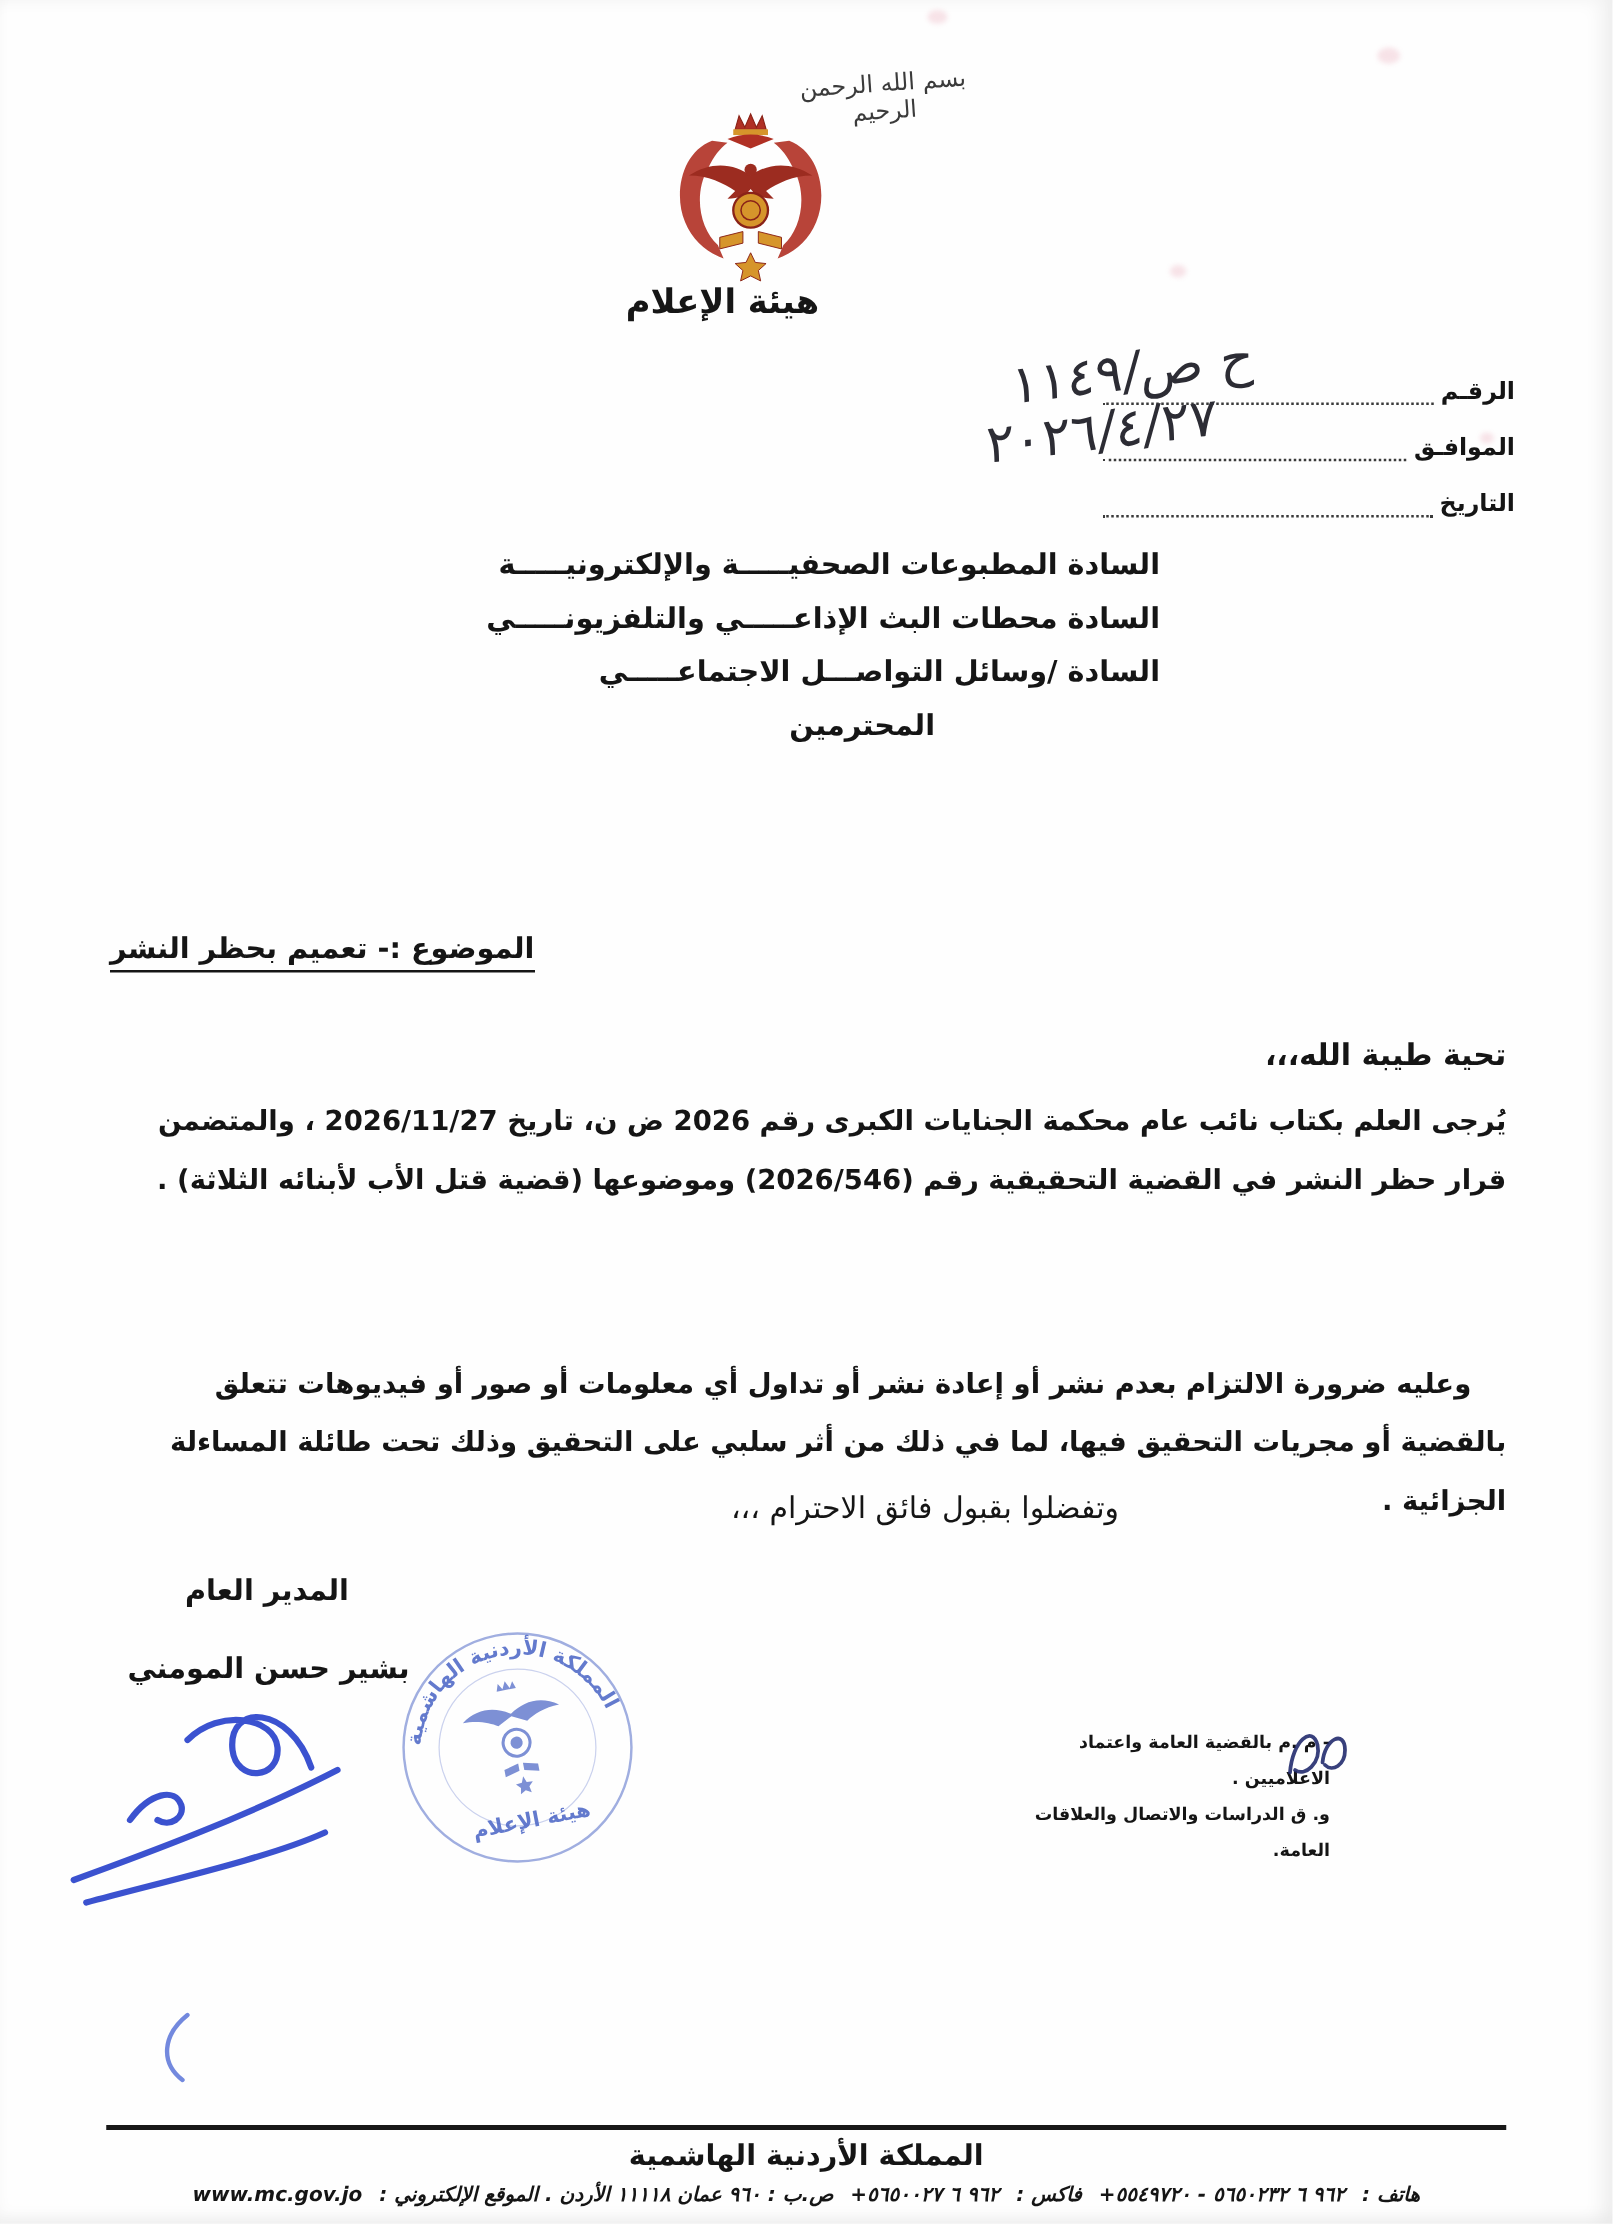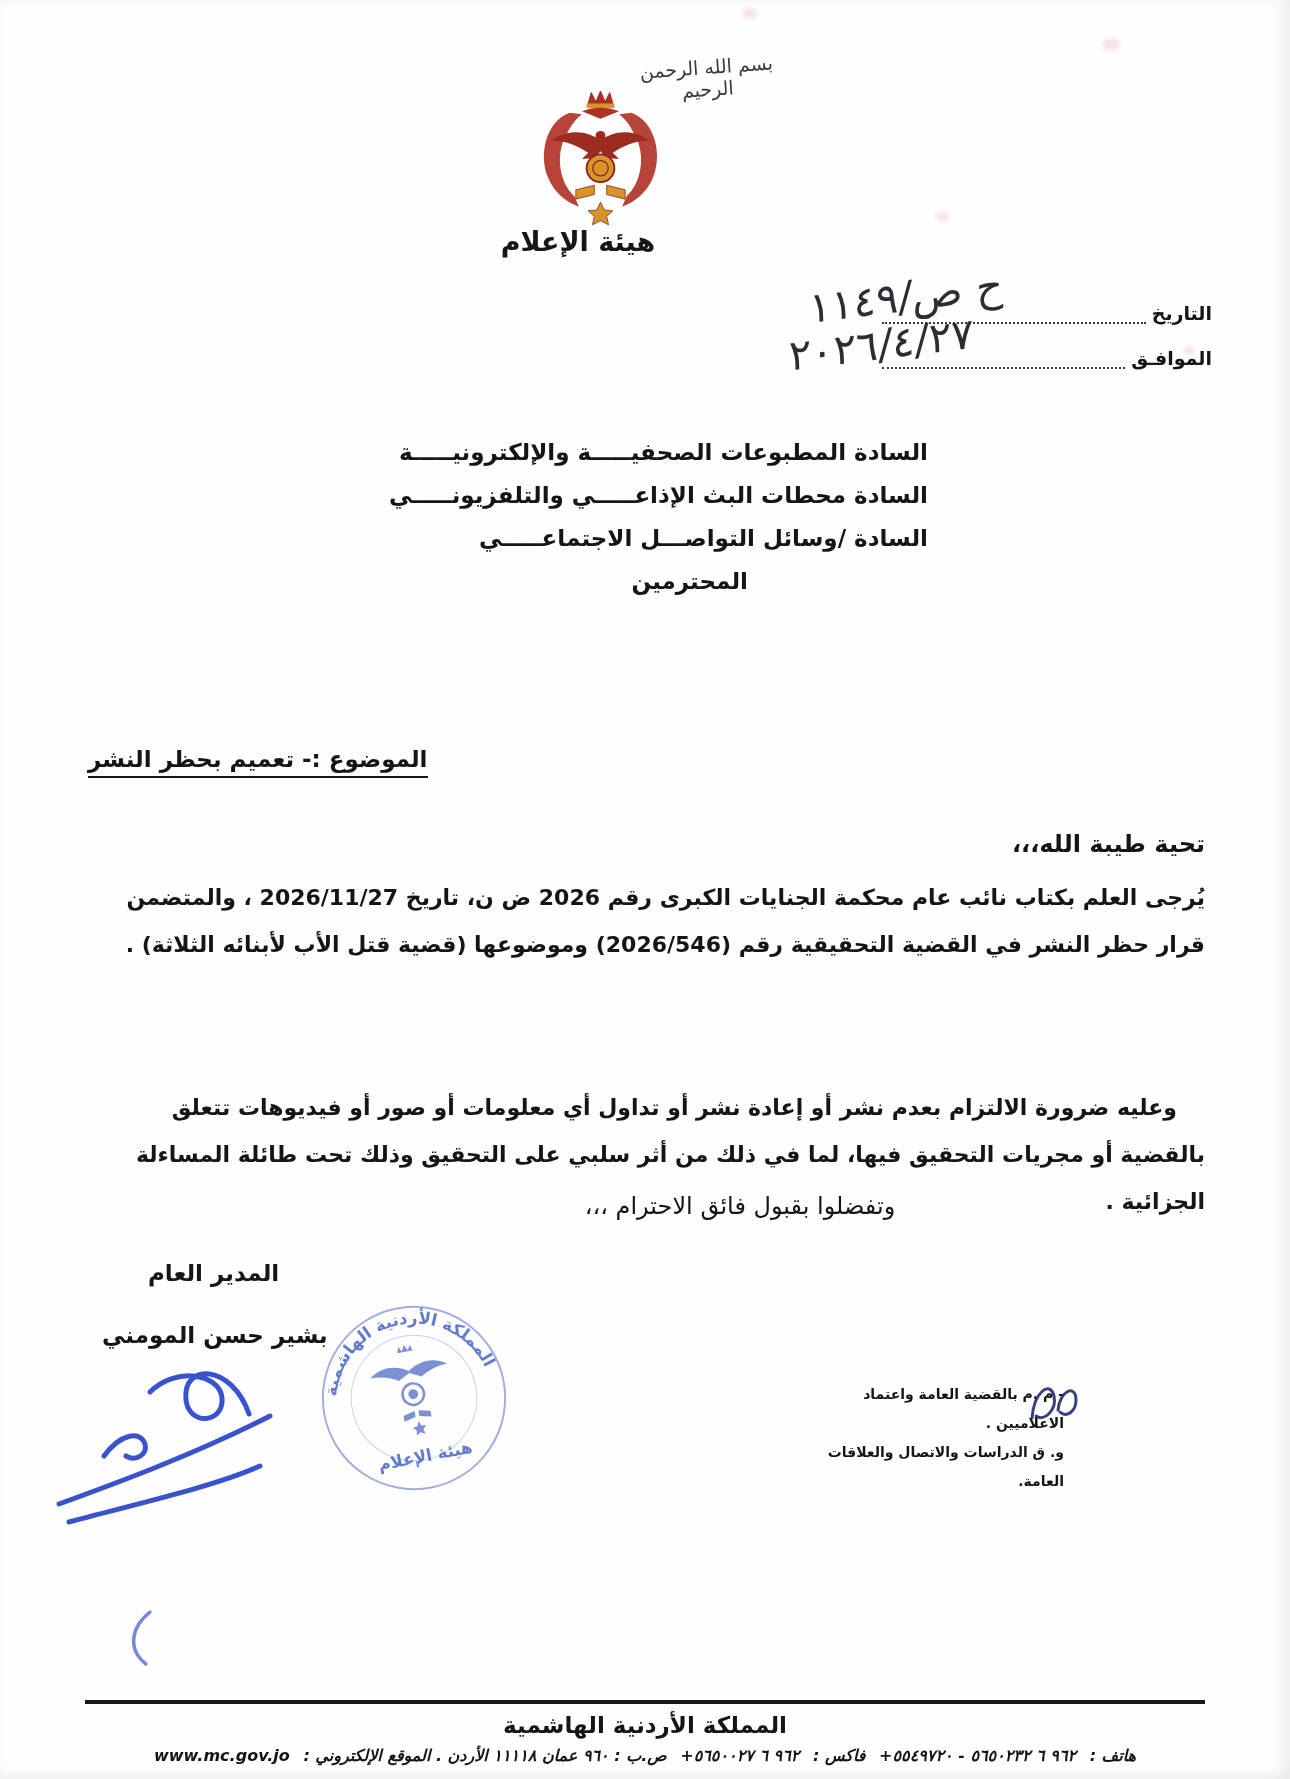--- a/index.html
+++ b/index.html
@@ -111,25 +111,29 @@
       <path d="M34 66 L46 63 L46 69 L34 72 Z" fill="#d6952b" stroke="#8a2318" stroke-width="0.5"></path>
       <path d="M66 66 L54 63 L54 69 L66 72 Z" fill="#d6952b" stroke="#8a2318" stroke-width="0.5"></path>
       <path d="M50 74 L52.4 79 L58 79.6 L54 83.2 L55.2 88.6 L50 86 L44.8 88.6 L46 83.2 L42 79.6 L47.6 79 Z" fill="#d6952b" stroke="#8a2318" stroke-width="0.5"></path>
     </svg>
   </div>
 
   <div class="abs authority rtl">هيئة الإعلام</div>
 
   <div class="abs ref-block">
     <div class="ref-row">
-      <span class="ref-label rtl">التاريخ</span>
+      <span class="ref-label rtl">الرقـم</span>
       <span class="ref-line"></span>
     </div>
     <div class="ref-row">
       <span class="ref-label rtl">الموافـق</span>
+      <span class="ref-line"></span>
+    </div>
+    <div class="ref-row">
+      <span class="ref-label rtl">التاريخ</span>
       <span class="ref-line"></span>
     </div>
   </div>
 
   <div class="abs hand hand-number rtl">ح ص/١١٤٩</div>
   <div class="abs hand hand-date ltr">٢٠٢٦/٤/٢٧</div>
 
   <div class="abs subject rtl">الموضوع :- تعميم بحظر النشر</div>
 
   <div class="abs addr-block rtl">

